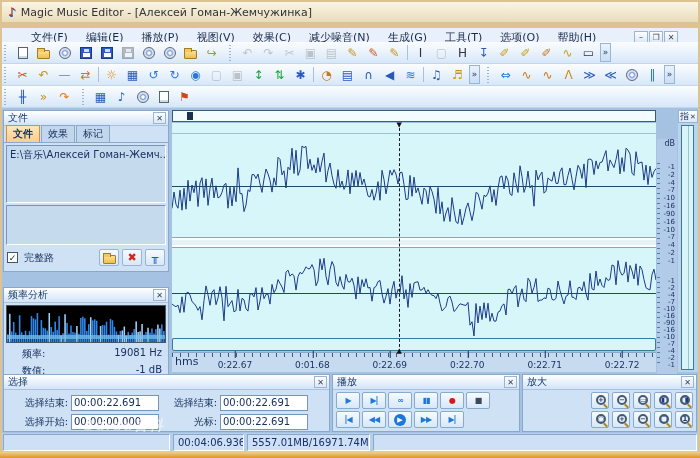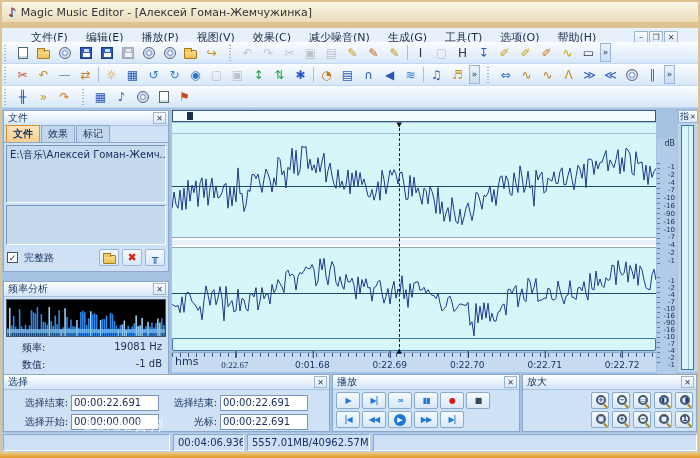--- a/index.html
+++ b/index.html
@@ -394,21 +394,21 @@
         </span>
       <span class="sm-btn" style="color:#d02818">
           <span>✖</span>
         </span>
       <span class="sm-btn" style="color:#2858b8">
           <span>╥</span>
         </span>
     </div>
   </div>
 
-  <div class="panel" style="left:3px;top:281px;width:166px;height:112px">
+  <div class="panel" style="left:3px;top:287px;width:166px;height:112px">
     <div class="p-head">
       <span class="p-title">频率分析</span>
       <span class="p-x">✕</span>
     </div>
     <div class="spectrum"><svg id="specsvg" width="100%" height="100%" viewBox="0 0 160 36" preserveAspectRatio="none">
           <rect x="0" y="28.330160672464483" width="1.6" height="7.669839327535517" fill="#2f86e8"></rect>
           <rect x="2" y="7.785814278589477" width="1.6" height="28.214185721410523" fill="#9cd0f8"></rect>
           <rect x="4" y="25.47647211150102" width="1.6" height="10.523527888498979" fill="#2f86e8"></rect>
           <rect x="6" y="16.077753337671865" width="1.6" height="19.922246662328135" fill="#2f86e8"></rect>
           <rect x="8" y="26.63085029601625" width="1.6" height="9.369149703983751" fill="#2f86e8"></rect>
@@ -512,21 +512,21 @@
   <div class="ch-sep"></div>
   <div class="chan" id="ch2" style="top:248px;height:90px">
     <svg id="wave2" viewBox="0 0 484 90" preserveAspectRatio="none">
         <polyline points="0,56.0 2,57.6 4,58.7 6,57.1 8,64.7 10,48.8 12,64.3 14,45.6 16,44.0 18,47.0 20,53.6 22,55.4 24,58.1 26,62.3 28,58.6 30,71.8 32,52.6 34,37.9 36,46.9 38,57.3 40,44.2 42,41.7 44,56.7 46,50.1 48,38.7 50,49.9 52,72.9 54,38.3 56,58.7 58,55.6 60,52.6 62,63.9 64,62.5 66,41.4 68,63.0 70,50.3 72,51.9 74,60.8 76,63.1 78,45.9 80,45.8 82,48.9 84,39.6 86,62.0 88,53.2 90,39.5 92,50.7 94,46.4 96,46.2 98,56.1 100,36.4 102,44.7 104,41.1 106,31.6 108,35.4 110,39.0 112,44.5 114,24.1 116,22.1 118,28.2 120,25.9 122,27.7 124,42.1 126,28.6 128,24.3 130,25.9 132,22.9 134,18.8 136,20.8 138,20.6 140,16.6 142,21.6 144,37.8 146,33.0 148,10.8 150,21.9 152,10.3 154,28.4 156,36.9 158,21.4 160,13.5 162,18.1 164,34.6 166,38.3 168,28.6 170,37.1 172,41.3 174,26.4 176,33.7 178,34.1 180,30.2 182,37.3 184,51.1 186,28.8 188,45.3 190,31.6 192,38.8 194,30.7 196,40.0 198,39.4 200,53.2 202,39.7 204,38.4 206,33.6 208,32.5 210,45.8 212,55.1 214,48.3 216,40.6 218,56.1 220,41.0 222,33.3 224,50.2 226,41.0 228,44.6 230,27.7 232,50.9 234,41.6 236,59.4 238,35.6 240,49.4 242,35.0 244,34.1 246,33.8 248,42.1 250,41.9 252,39.3 254,45.1 256,41.7 258,45.4 260,47.3 262,47.6 264,50.6 266,45.5 268,55.2 270,62.9 272,60.9 274,58.5 276,49.8 278,48.1 280,54.1 282,63.5 284,61.6 286,58.3 288,55.8 290,56.4 292,57.1 294,57.4 296,54.4 298,77.2 300,73.7 302,88.0 304,55.5 306,75.0 308,58.1 310,71.6 312,54.7 314,70.1 316,55.2 318,73.3 320,65.2 322,73.1 324,73.1 326,64.2 328,63.0 330,57.6 332,55.9 334,67.0 336,41.4 338,41.3 340,45.9 342,40.4 344,37.6 346,58.9 348,48.1 350,40.8 352,51.3 354,53.7 356,30.2 358,33.3 360,45.1 362,39.4 364,30.5 366,53.6 368,52.0 370,52.1 372,49.8 374,50.7 376,40.1 378,41.3 380,51.4 382,52.1 384,50.3 386,33.0 388,42.5 390,49.5 392,55.9 394,48.3 396,47.0 398,32.7 400,49.2 402,49.4 404,51.6 406,39.9 408,39.3 410,42.9 412,33.6 414,45.8 416,52.1 418,25.3 420,40.9 422,42.0 424,23.0 426,37.6 428,31.0 430,37.5 432,39.5 434,29.6 436,32.5 438,31.4 440,17.0 442,17.9 444,36.8 446,12.6 448,23.2 450,27.2 452,25.3 454,13.9 456,34.1 458,17.4 460,22.9 462,30.9 464,15.8 466,37.3 468,18.0 470,21.7 472,31.7 474,39.8 476,41.1 478,41.8 480,26.6 482,21.2 484,32.1" fill="none" stroke="#1b3a8a" stroke-width="1"></polyline>
       </svg>
       <div class="centerline"></div>
   </div>
   <div class="hscroll"></div>
   <div class="ruler" id="ruler">
     <span class="ruler-unit">hms</span>
-  <span class="r-label" style="left: 13%; font-family: Liberation Serif, serif;">0:22.67</span>
+  <span class="r-label" style="left: 13%;">0:22.67</span>
       <span class="r-label" style="left: 29%;">0:01.68</span>
       <span class="r-label" style="left: 45%;">0:22.69</span>
       <span class="r-label" style="left: 61%;">0:22.70</span>
       <span class="r-label" style="left: 77%;">0:22.71</span>
       <span class="r-label" style="left: 93%;">0:22.72</span>
     </div>
   <div class="cursorline" id="cursor" style="left: 399.48px;">
     <span class="cur-top">▼</span>
     <span class="cur-bot">▲</span>
   </div>
@@ -695,18 +695,18 @@
           <span class="ic-mag">
             <span class="sg">1</span>
           </span>
         </div>
       </div>
   </div>
 
   <div class="statusbar">
     <div class="st-cell st0"></div>
     <div class="st-cell st2">00:04:06.936</div>
-    <div class="st-cell st3">5557.01MB/40962.57M</div>
+    <div class="st-cell st3">5557.01MB/16971.74M</div>
     <div class="st-cell st4"></div>
   </div>
   <div class="bottomframe"></div>
   <div class="watermark">Baidu百科</div>
 </div>
 
 </body></html>

